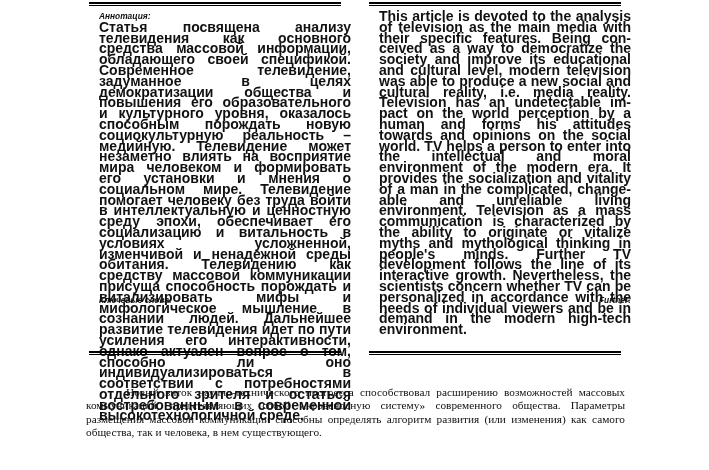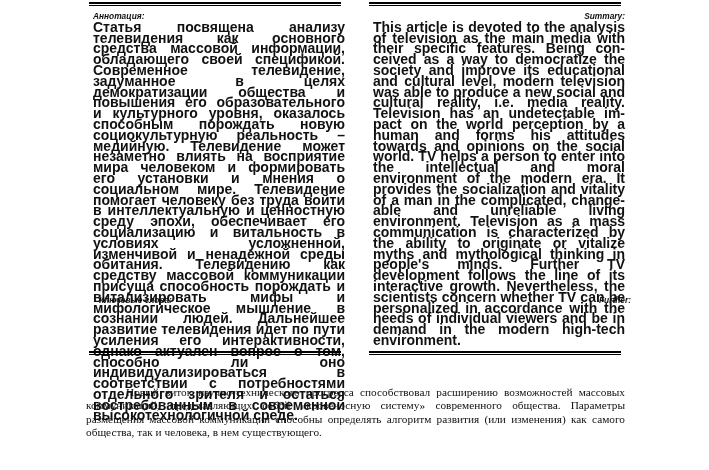--- a/index.html
+++ b/index.html
@@ -7,21 +7,21 @@
     .col { position: absolute; top: 0; width: 252px; }
     .col.left { left: 89px; }
     .col.right { left: 369px; }
     .rule { height: 2px; border-top: 2px solid #000; border-bottom: 1px solid #000; height: 1px; }
     .rule.top { margin-top: 2px; }
     .abs { font-family: "Liberation Sans", sans-serif; font-weight: bold;
            font-size: 14px; line-height: 10.8px; text-align: justify; hyphens: manual; }
     .head { font-family: "Liberation Sans", sans-serif; font-style: italic; font-weight: bold;
             font-size: 8.35px; line-height: 10.8px; }
     .head.r { text-align: right; }
-    .sec-annot { position: absolute; top: 11px; left: 4px; width: 252px; }
+    .sec-annot { position: absolute; top: 11px; left: 10px; width: 252px; }
     .sec-kw { position: absolute; top: 295px; left: 10px; width: 252px; }
     .rule.bottom { position: absolute; top: 351px; left: 0; width: 252px; }
     .body-text { position: absolute; left: 86px; top: 386px; width: 539px;
                  font-family: Liberation Serif, serif; font-size: 11.3px; line-height: 13.3px;
                  text-align: justify; color: #111; }
     .body-text p { margin: 0; text-indent: 40px; }
     .last-line-just { text-align-last: justify; }
   </style>
 </head>
 <body>
@@ -34,21 +34,20 @@
   </div>
   <div class="sec-kw">
     <div class="head">Ключевые слова:</div>
   </div>
   <div class="rule bottom"></div>
 </div>
 
 <div class="col right">
   <div class="rule top"></div>
   <div class="sec-annot">
-    <div class="head r">Summary:</div>
     <div class="abs">This article is devoted to the analysis of television as the main media with their specific features. Being con­ceived as a way to democratize the society and improve its educational and cultural level, modern television was able to produce a new social and cultural reality, i.e. media reality. Television has an undetectable im­pact on the world perception by a human and forms his attitudes towards and opinions on the social world. TV helps a person to enter into the intellectual and moral environment of the modern era. It provides the sociali­zation and vitality of a man in the complicated, change­able and unreliable living environment. Television as a mass communication is characterized by the ability to originate or vitalize myths and mythological thinking in people's minds. Further TV development follows the line of its interactive growth. Nevertheless, the scien­tists concern whether TV can be personalized in ac­cordance with the needs of individual viewers and be in demand in the modern high-tech environment.</div>
   </div>
   <div class="sec-kw">
     <div class="head r">Further:</div>
   </div>
   <div class="rule bottom"></div>
 </div>
 
 <div class="body-text">
   <p>Новый виток научно-технического прогресса способствовал расширению возможностей массовых коммуникаций, представляющих собой «кровеносную систему» современного обще­ства. Параметры размещения массовой коммуникации способны определять алгоритм развития (или изменения) как самого общества, так и человека, в нем существующего.</p>

